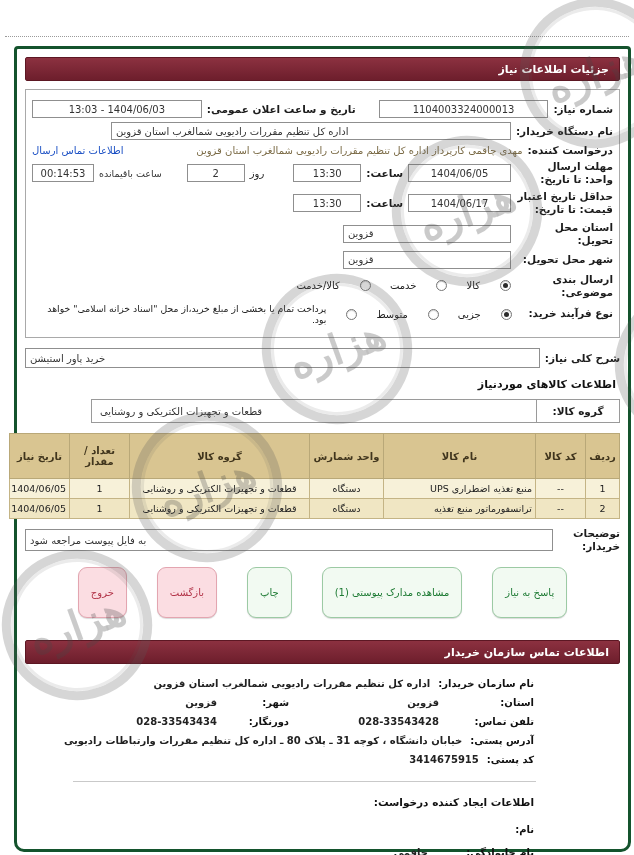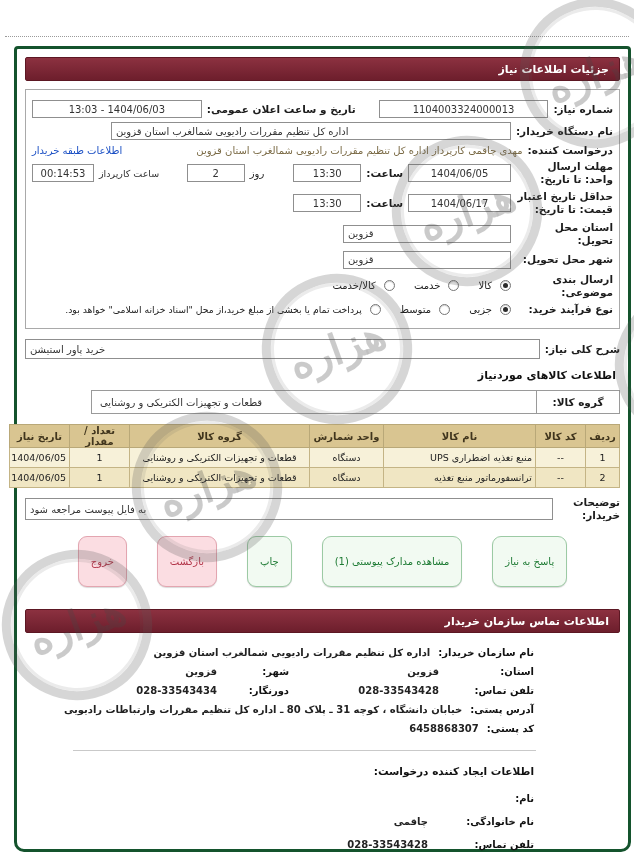--- a/index.html
+++ b/index.html
@@ -29,39 +29,39 @@
   .mr18{margin-right:18px} .mr24{margin-right:24px}
   .push-left{margin-right:auto}
 
   .requester { color:#7a6a45; font-size:10px; white-space:nowrap; }
   .link { color:#1a4fc4; font-size:10px; text-decoration:none; cursor:pointer; white-space:nowrap; }
 
   .rem-wrap { display:flex; align-items:center; gap:5px; }
   .rem-lbl { font-size:9.5px; color:#333; }
   .days-lbl { font-size:10px; color:#222; }
 
-  .radio-item { display:flex; align-items:center; gap:8px; font-size:10px; color:#222; margin-left:14px; cursor:pointer; }
+  .radio-item { display:flex; align-items:center; gap:20px; font-size:10px; color:#222; margin-left:14px; cursor:pointer; }
   .radio-item.long { font-size:9.3px; margin-left:0; }
   .radio { width:11px; height:11px; border:1px solid #767676; border-radius:50%; background:#fff;
            display:inline-flex; align-items:center; justify-content:center; flex:none;
            box-shadow: inset 0 1px 1px rgba(0,0,0,.18); }
   .radio.on::after { content:""; width:5px; height:5px; border-radius:50%; background:#2b2b2b; }
 
   .desc-row { margin-top:10px; }
   .section-title { font-size:11px; font-weight:bold; margin:10px 4px 0; color:#111; }
 
   .group-row { margin-top:8px; gap:0; }
   .group-lbl { border:1px solid #9a9a9a; font-weight:bold; font-size:10.5px; width:84px; height:24px;
                display:flex; align-items:center; justify-content:center; color:#1c1c1c; }
   .group-val { border:1px solid #9a9a9a; border-right:none; width:445px; height:24px; display:flex;
                align-items:center; justify-content:flex-end; padding:0 8px; font-size:10px; color:#333; }
 
   .goods-table { width:100%; border-collapse:collapse; margin-top:10px; table-layout:fixed; }
   .goods-table th { background:#d9c591; border:1px solid #b9a878; font-size:10px; font-weight:bold;
-                    color:#40351d; height:22px; padding:0 2px; }
+                    color:#40351d; height:22px; padding:11px 2px; }
   .goods-table td { border:1px solid #c4b485; font-size:9.5px; color:#222; height:20px;
                     text-align:center; padding:0 3px; overflow:hidden; white-space:nowrap; }
   .goods-table tbody tr:nth-child(1){ background:#f7f1d9; }
   .goods-table tbody tr:nth-child(2){ background:#f0e6c3; }
   .goods-table td.name { text-align:right; }
 
   .note-row { margin-top:8px; }
   .note-lbl { width:62px; white-space:normal; line-height:1.25; }
 
   .buttons { display:flex; justify-content:center; gap:30px; margin-top:14px; }
@@ -112,32 +112,32 @@
       </div>
 
       <div class="frow">
         <span class="lbl">نام دستگاه خریدار:</span>
         <span class="inp right w400">اداره کل تنظیم مقررات رادیویی شمالغرب استان قزوین</span>
       </div>
 
       <div class="frow">
         <span class="lbl">درخواست کننده:</span>
         <span class="requester">مهدی چاقمی کارپرداز اداره کل تنظیم مقررات رادیویی شمالغرب استان قزوین</span>
-        <a class="link push-left">اطلاعات طبقه خریدار</a>
+        <a class="link push-left">اطلاعات تماس ارسال</a>
       </div>
 
       <div class="frow">
         <span class="lbl lbl-w">مهلت ارسال واحد: تا تاریخ:</span>
         <span class="inp w103">1404/06/05</span>
         <span class="lbl">ساعت:</span>
         <span class="inp w68">13:30</span>
         <span class="days-lbl mr24">روز</span>
         <span class="inp w58">2</span>
         <span class="rem-wrap push-left">
-          <span class="rem-lbl">ساعت کارپرداز</span>
+          <span class="rem-lbl">ساعت باقیمانده</span>
           <span class="inp w62">00:14:53</span>
         </span>
       </div>
 
       <div class="frow">
         <span class="lbl lbl-w">حداقل تاریخ اعتبار قیمت: تا تاریخ:</span>
         <span class="inp w103">1404/06/17</span>
         <span class="lbl">ساعت:</span>
         <span class="inp w68">13:30</span>
       </div>
@@ -274,21 +274,21 @@
         <span class="cval">028-33543428</span>
         <span class="clbl">دورنگار:</span>
         <span class="cval">028-33543434</span>
       </div>
       <div class="crow">
         <span class="clbl">آدرس پستی:</span>
         <span class="cval">خیابان دانشگاه ، کوچه 31 ـ پلاک 80 ـ اداره کل تنظیم مقررات وارتباطات رادیویی</span>
       </div>
       <div class="crow">
         <span class="clbl">کد پستی:</span>
-        <span class="cval">6458868307</span>
+        <span class="cval">3414675915</span>
       </div>
     </div>
 
     <div class="divider"></div>
 
     <div class="creator">
       <div class="creator-title">اطلاعات ایجاد کننده درخواست:</div>
       <div class="crow2">
         <span class="clbl">نام:</span>
       </div>

